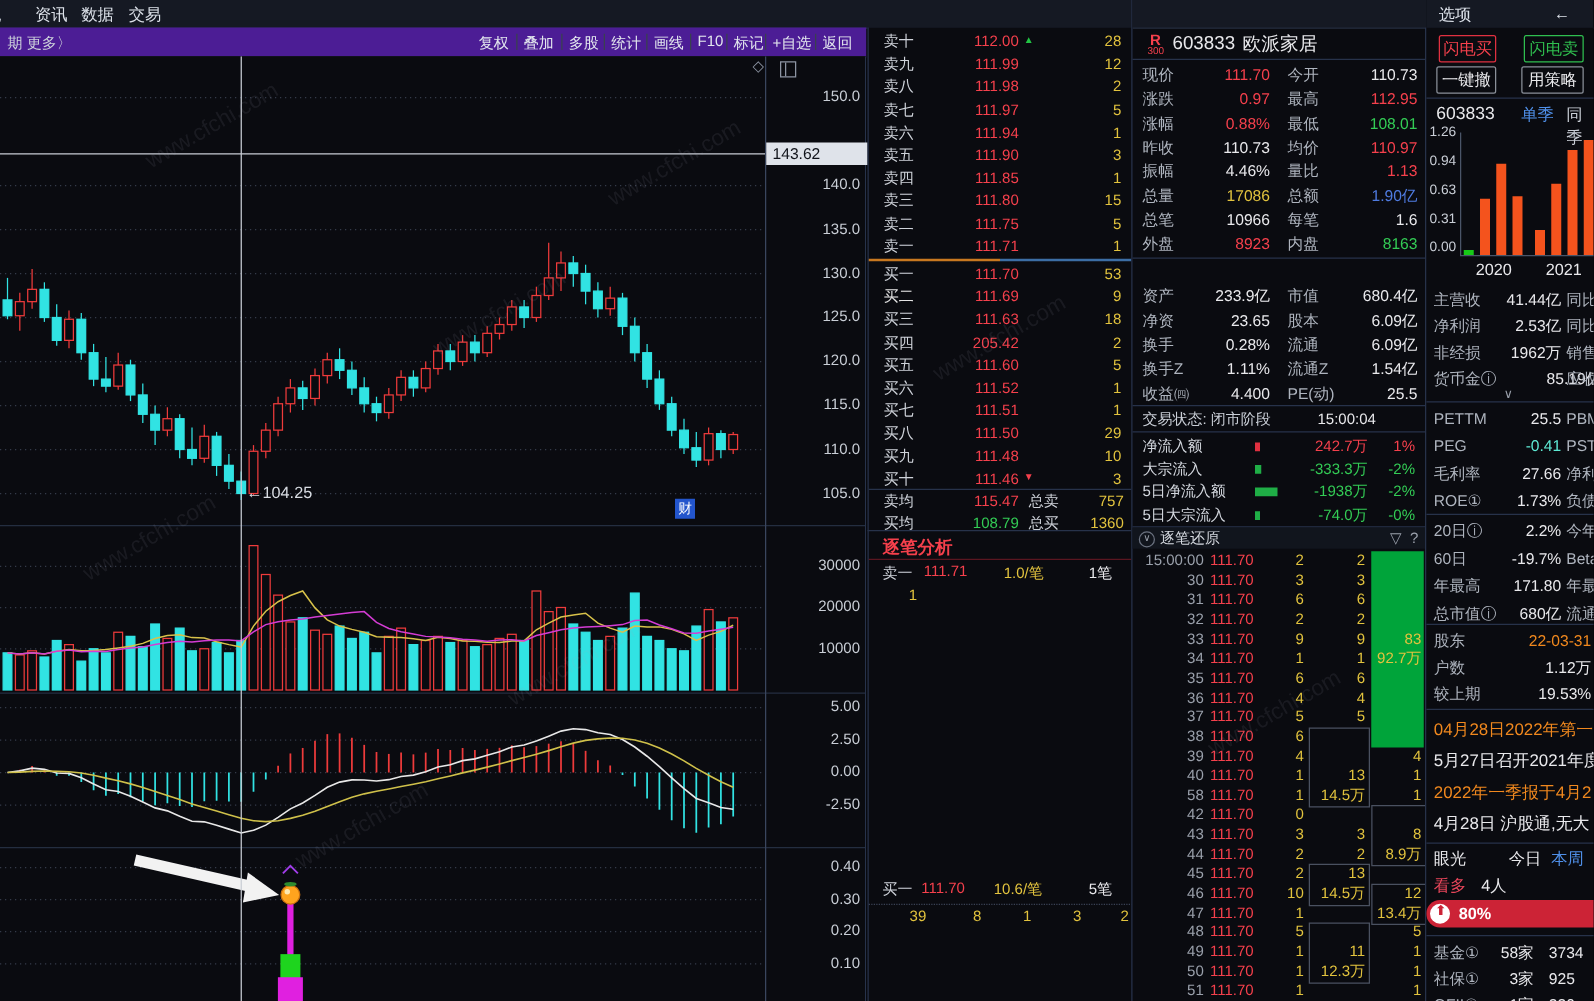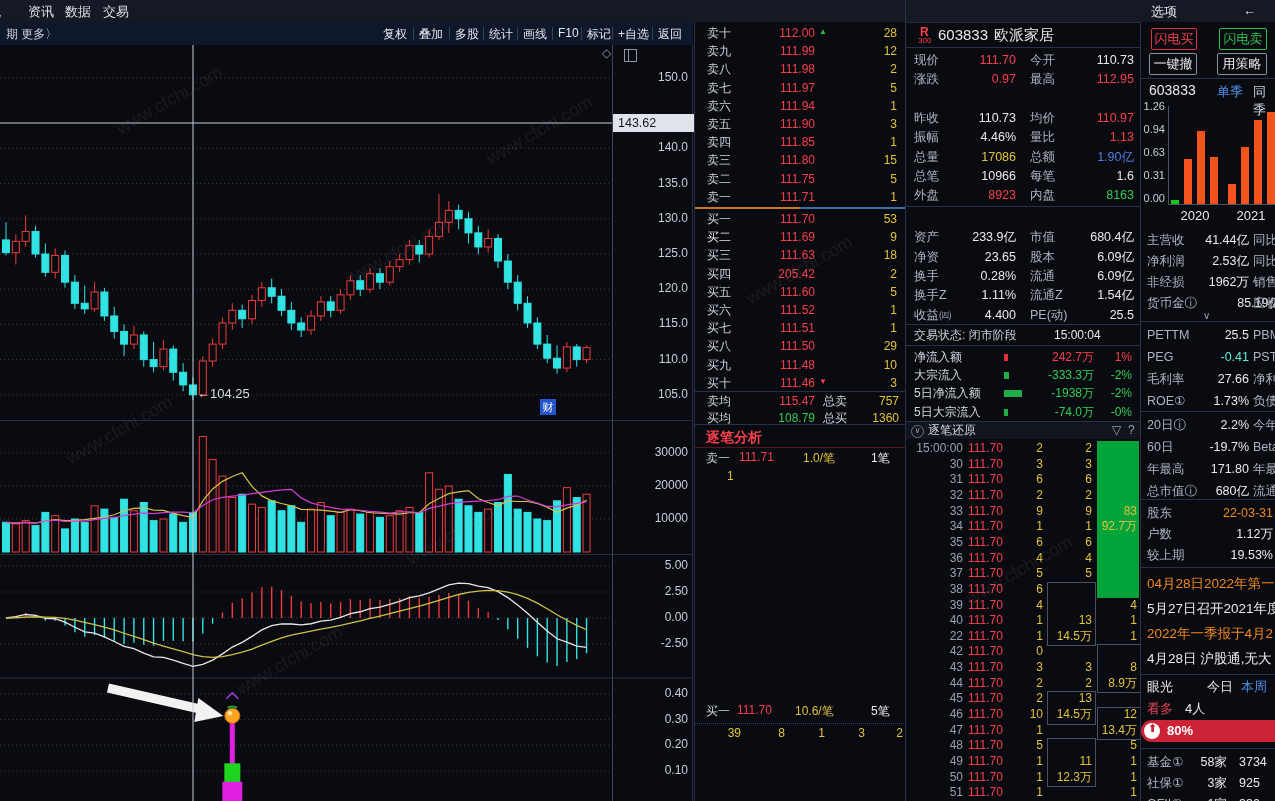--- a/index.html
+++ b/index.html
@@ -24,21 +24,21 @@
       <div style="position: absolute; left: -12px; top: 3px; color: rgb(221, 226, 234);">观</div>
       <div style="position: absolute; left: 28px; top: 3px; color: rgb(221, 226, 234);">资讯</div>
       <div style="position: absolute; left: 65px; top: 3px; color: rgb(221, 226, 234);">数据</div>
       <div style="position: absolute; left: 103px; top: 3px; color: rgb(221, 226, 234);">交易</div>
       <div style="position: absolute; left: 1030px; top: 3px; color: rgb(221, 226, 234);">功能</div>
       <div style="position: absolute; left: 1072px; top: 3px; color: rgb(221, 226, 234);">版面</div>
       <div style="position: absolute; left: 1113px; top: 3px; color: rgb(221, 226, 234);">公式</div>
       <div style="position: absolute; left: 1151px; top: 3px; color: rgb(221, 226, 234);">选项</div>
       <div style="position: absolute; left: 1243px; top: 3px; color: rgb(221, 226, 234);">←</div>
     </div>
-  <div id="toolbar" class="abs" style="left:0;top:22px;width:693px;height:23px;background:#0f172a;border-bottom:1px solid #1e2533;">
+  <div id="toolbar" class="abs" style="left:0;top:22px;width:693px;height:23px;background:#4c1d95;border-bottom:1px solid #1e2533;">
       <div style="position: absolute; left: 6px; top: 4px; color: rgb(205, 210, 219);">期 更多〉</div>
       <div style="position: absolute; left: 383px; top: 4px; color: rgb(227, 231, 238);">复权</div>
       <div style="position: absolute; left: 413px; top: 5px; width: 1px; height: 13px; background: rgb(57, 65, 79);"></div>
       <div style="position: absolute; left: 419px; top: 4px; color: rgb(227, 231, 238);">叠加</div>
       <div style="position: absolute; left: 449px; top: 5px; width: 1px; height: 13px; background: rgb(57, 65, 79);"></div>
       <div style="position: absolute; left: 455px; top: 4px; color: rgb(227, 231, 238);">多股</div>
       <div style="position: absolute; left: 483px; top: 5px; width: 1px; height: 13px; background: rgb(57, 65, 79);"></div>
       <div style="position: absolute; left: 489px; top: 4px; color: rgb(227, 231, 238);">统计</div>
       <div style="position: absolute; left: 517px; top: 5px; width: 1px; height: 13px; background: rgb(57, 65, 79);"></div>
       <div style="position: absolute; left: 523px; top: 4px; color: rgb(227, 231, 238);">画线</div>
@@ -522,20 +522,26 @@
         <div class="c-red" style="position: absolute; left: 48px; top: 0px; width: 62px; text-align: right;">111.70</div>
         <div style="position: absolute; left: 124px; top: 0px; color: rgb(174, 180, 190);">今开</div>
         <div class="c-white" style="position: absolute; left: 162px; top: 0px; width: 66px; text-align: right;">110.73</div>
       </div>
       <div style="position: absolute; left: 0px; top: 70.3px; width: 235px; height: 19.3px; line-height: 19px; font-size: 12.5px;">
         <div style="position: absolute; left: 8px; top: 0px; color: rgb(174, 180, 190);">涨跌</div>
         <div class="c-red" style="position: absolute; left: 48px; top: 0px; width: 62px; text-align: right;">0.97</div>
         <div style="position: absolute; left: 124px; top: 0px; color: rgb(174, 180, 190);">最高</div>
         <div class="c-red" style="position: absolute; left: 162px; top: 0px; width: 66px; text-align: right;">112.95</div>
       </div>
+      <div style="position: absolute; left: 0px; top: 89.6px; width: 235px; height: 19.3px; line-height: 19px; font-size: 12.5px;">
+        <div style="position: absolute; left: 8px; top: 0px; color: rgb(174, 180, 190);">涨幅</div>
+        <div class="c-red" style="position: absolute; left: 48px; top: 0px; width: 62px; text-align: right;">0.88%</div>
+        <div style="position: absolute; left: 124px; top: 0px; color: rgb(174, 180, 190);">最低</div>
+        <div class="c-green" style="position: absolute; left: 162px; top: 0px; width: 66px; text-align: right;">108.01</div>
+      </div>
       <div style="position: absolute; left: 0px; top: 108.9px; width: 235px; height: 19.3px; line-height: 19px; font-size: 12.5px;">
         <div style="position: absolute; left: 8px; top: 0px; color: rgb(174, 180, 190);">昨收</div>
         <div class="c-white" style="position: absolute; left: 48px; top: 0px; width: 62px; text-align: right;">110.73</div>
         <div style="position: absolute; left: 124px; top: 0px; color: rgb(174, 180, 190);">均价</div>
         <div class="c-red" style="position: absolute; left: 162px; top: 0px; width: 66px; text-align: right;">110.97</div>
       </div>
       <div style="position: absolute; left: 0px; top: 128.2px; width: 235px; height: 19.3px; line-height: 19px; font-size: 12.5px;">
         <div style="position: absolute; left: 8px; top: 0px; color: rgb(174, 180, 190);">振幅</div>
         <div class="c-white" style="position: absolute; left: 48px; top: 0px; width: 62px; text-align: right;">4.46%</div>
         <div style="position: absolute; left: 124px; top: 0px; color: rgb(174, 180, 190);">量比</div>
@@ -702,21 +708,21 @@
           <div class="tick-cell c-yellow" style="position: absolute; left: 191px; top: 0px; width: 40px; text-align: right;">4</div>
         </div>
         <div style="position: absolute; left: 0px; top: 174.15px; width: 235px; height: 15.65px;">
           <div class="tick-cell c-dim" style="position: absolute; left: 3px; top: 0px; width: 54px; text-align: right;">40</div>
           <div class="tick-cell c-red" style="position: absolute; left: 62px; top: 0px; width: 42px;">111.70</div>
           <div class="tick-cell c-yellow" style="position: absolute; left: 100px; top: 0px; width: 37px; text-align: right;">1</div>
           <div class="tick-cell c-yellow" style="position: absolute; left: 141px; top: 0px; width: 45px; text-align: right;">13</div>
           <div class="tick-cell c-yellow" style="position: absolute; left: 191px; top: 0px; width: 40px; text-align: right;">1</div>
         </div>
         <div style="position: absolute; left: 0px; top: 189.8px; width: 235px; height: 15.65px;">
-          <div class="tick-cell c-dim" style="position: absolute; left: 3px; top: 0px; width: 54px; text-align: right;">22</div>
+          <div class="tick-cell c-dim" style="position: absolute; left: 3px; top: 0px; width: 54px; text-align: right;">58</div>
           <div class="tick-cell c-red" style="position: absolute; left: 62px; top: 0px; width: 42px;">111.70</div>
           <div class="tick-cell c-yellow" style="position: absolute; left: 100px; top: 0px; width: 37px; text-align: right;">1</div>
           <div class="tick-cell c-yellow" style="position: absolute; left: 141px; top: 0px; width: 45px; text-align: right;">14.5万</div>
           <div class="tick-cell c-yellow" style="position: absolute; left: 191px; top: 0px; width: 40px; text-align: right;">1</div>
         </div>
         <div style="position: absolute; left: 0px; top: 205.45px; width: 235px; height: 15.65px;">
           <div class="tick-cell c-dim" style="position: absolute; left: 3px; top: 0px; width: 54px; text-align: right;">42</div>
           <div class="tick-cell c-red" style="position: absolute; left: 62px; top: 0px; width: 42px;">111.70</div>
           <div class="tick-cell c-yellow" style="position: absolute; left: 100px; top: 0px; width: 37px; text-align: right;">0</div>
         </div>

